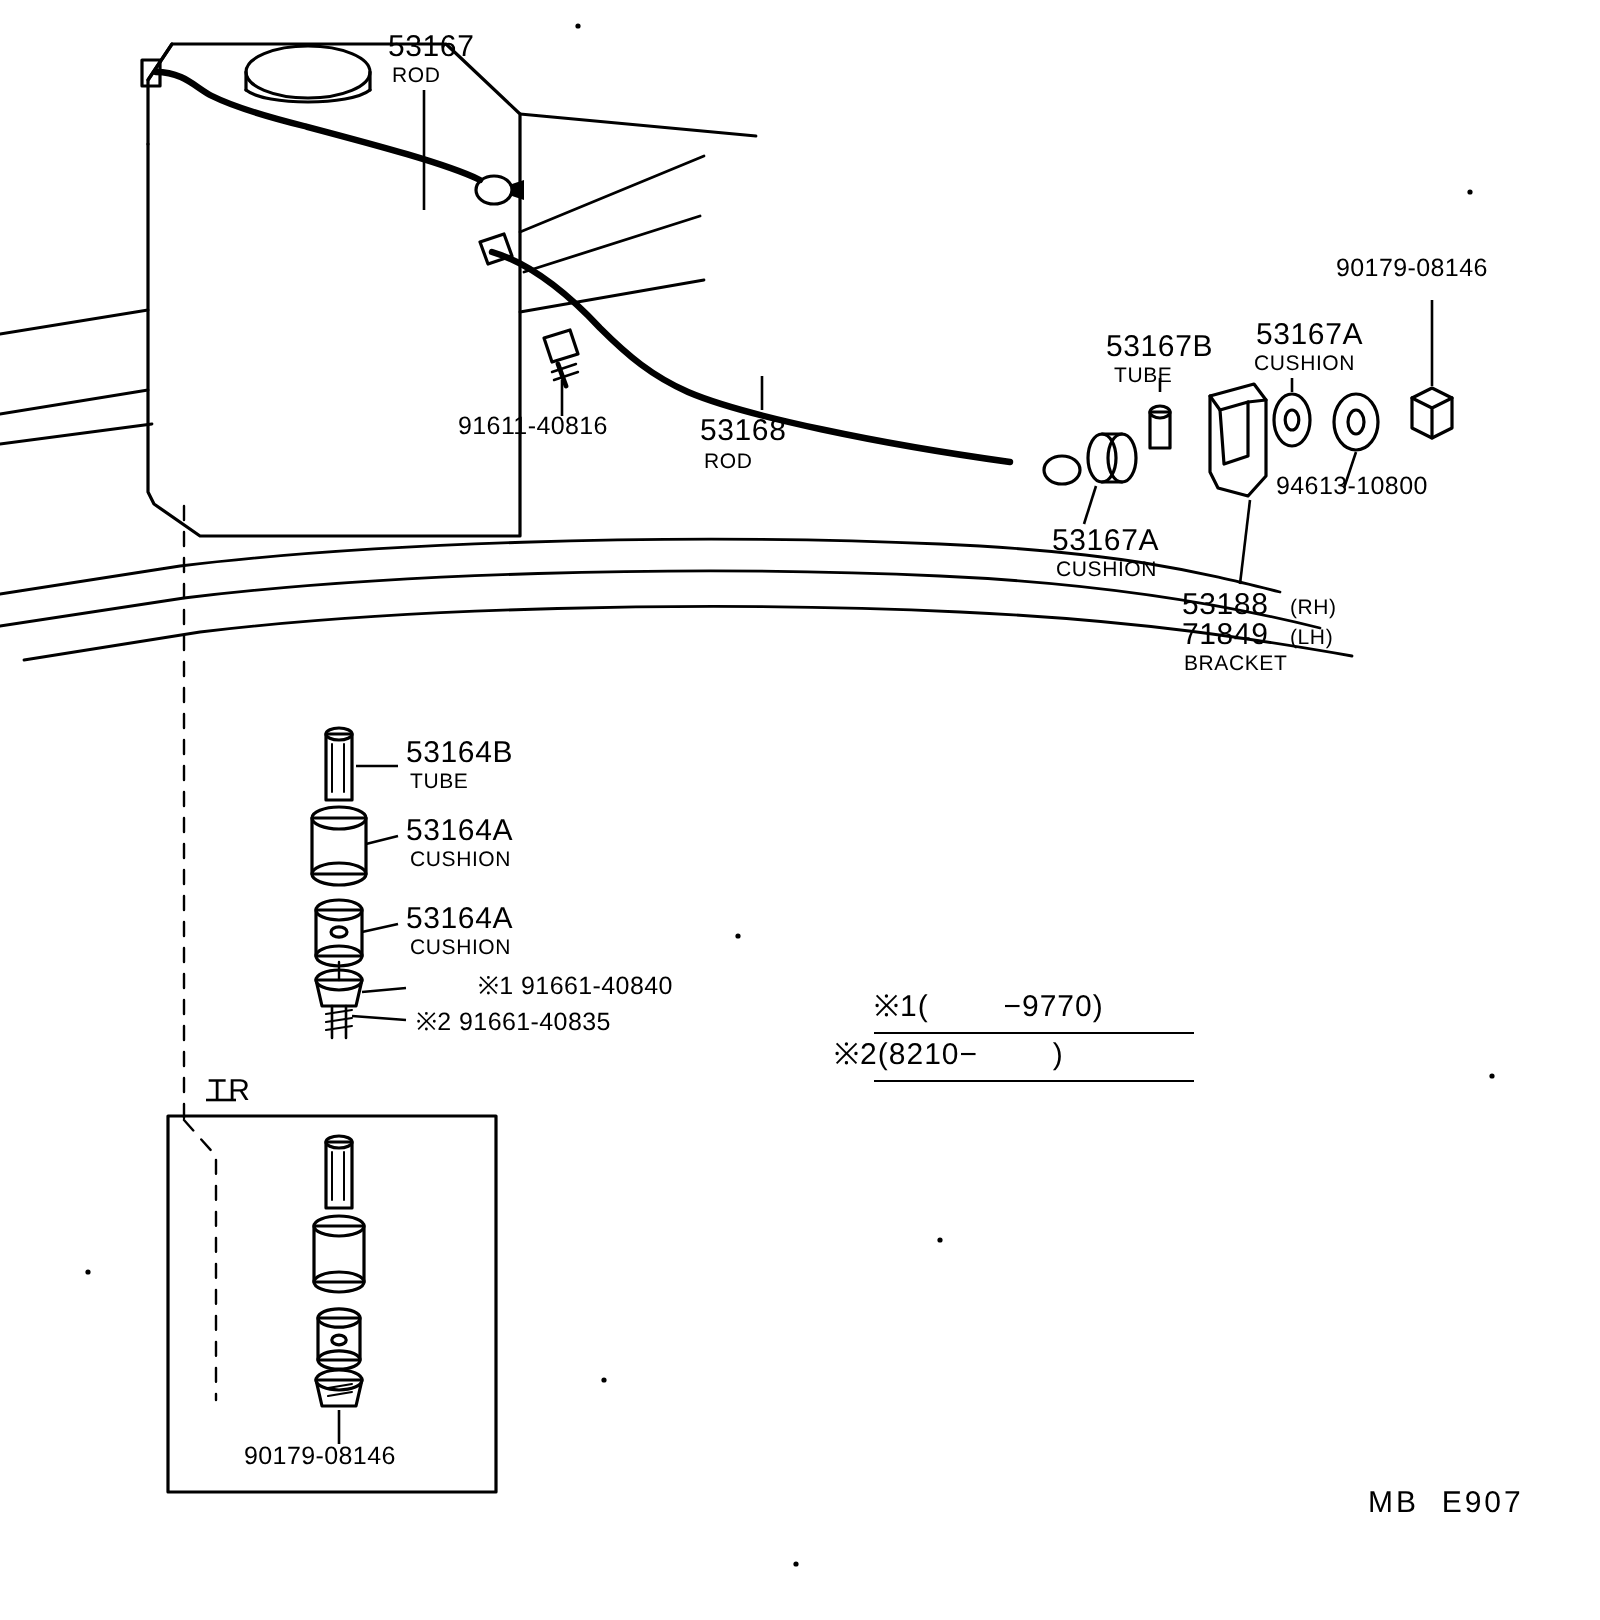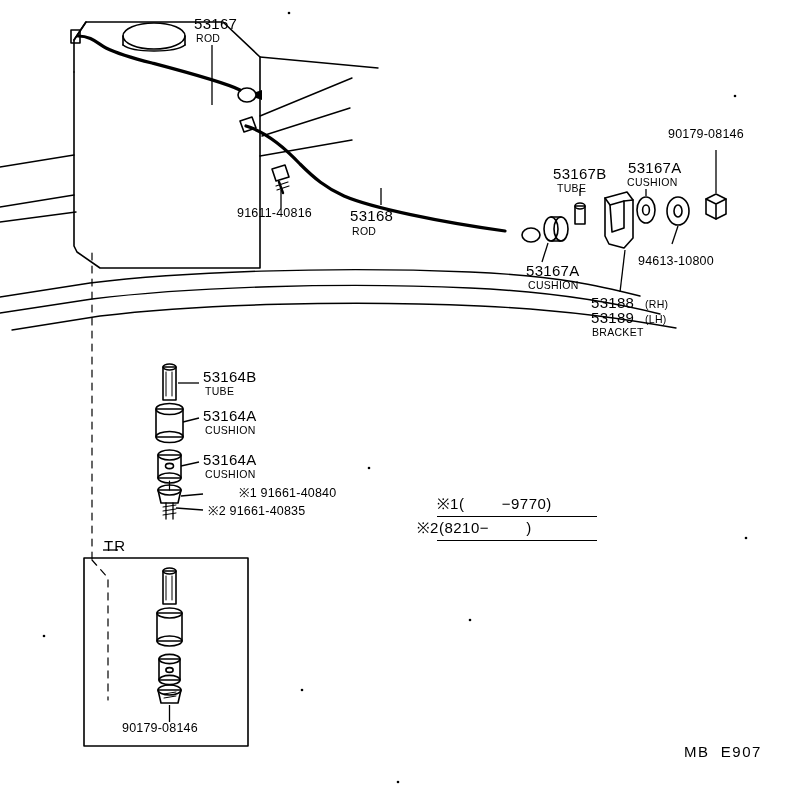--- a/index.html
+++ b/index.html
@@ -194,41 +194,41 @@
       <circle cx="398" cy="782" r="1.3"></circle>
       <circle cx="470" cy="620" r="1.3"></circle>
       <circle cx="746" cy="538" r="1.3"></circle>
       <circle cx="302" cy="690" r="1.3"></circle>
     </g>
   </svg>
 
   <div class="lbl code" style="left:194px; top:16px;">53167</div>
   <div class="lbl sub" style="left:196px; top:33px;">ROD</div>
 
-  <div class="lbl small" style="left:229px; top:207px;margin-left:8px;">91611-40816</div>
+  <div class="lbl small" style="left:229px; top:207px;">91611-40816</div>
 
   <div class="lbl code" style="left:350px; top:208px;">53168</div>
   <div class="lbl sub" style="left:352px; top:226px;">ROD</div>
 
   <div class="lbl code" style="left:553px; top:166px;">53167B</div>
   <div class="lbl sub" style="left:557px; top:183px;">TUBE</div>
 
   <div class="lbl code" style="left:628px; top:160px;">53167A</div>
   <div class="lbl sub" style="left:627px; top:177px;">CUSHION</div>
 
   <div class="lbl small" style="left:668px; top:128px;">90179-08146</div>
 
-  <div class="lbl small" style="left:638px; top:255px;">94613-10800</div>
+  <div class="lbl small" style="left:638px; top:237px;">94613-10800</div>
 
   <div class="lbl code" style="left:526px; top:263px;">53167A</div>
   <div class="lbl sub" style="left:528px; top:280px;">CUSHION</div>
 
   <div class="lbl code" style="left:591px; top:295px;">53188</div>
   <div class="lbl sub" style="left:645px; top:299px;">(RH)</div>
-  <div class="lbl code" style="left:591px; top:310px;">53189</div>
+  <div class="lbl code" style="left:591px; top:310px;">71849</div>
   <div class="lbl sub" style="left:645px; top:314px;">(LH)</div>
   <div class="lbl sub" style="left:592px; top:327px;">BRACKET</div>
 
   <div class="lbl code" style="left:203px; top:369px;">53164B</div>
   <div class="lbl sub" style="left:205px; top:386px;">TUBE</div>
 
   <div class="lbl code" style="left:203px; top:408px;">53164A</div>
   <div class="lbl sub" style="left:205px; top:425px;">CUSHION</div>
 
   <div class="lbl code" style="left:203px; top:452px;">53164A</div>

